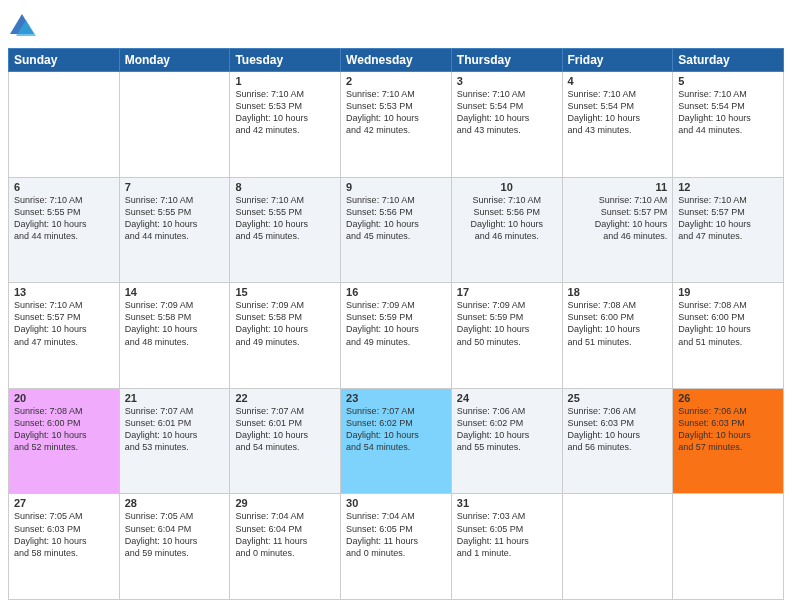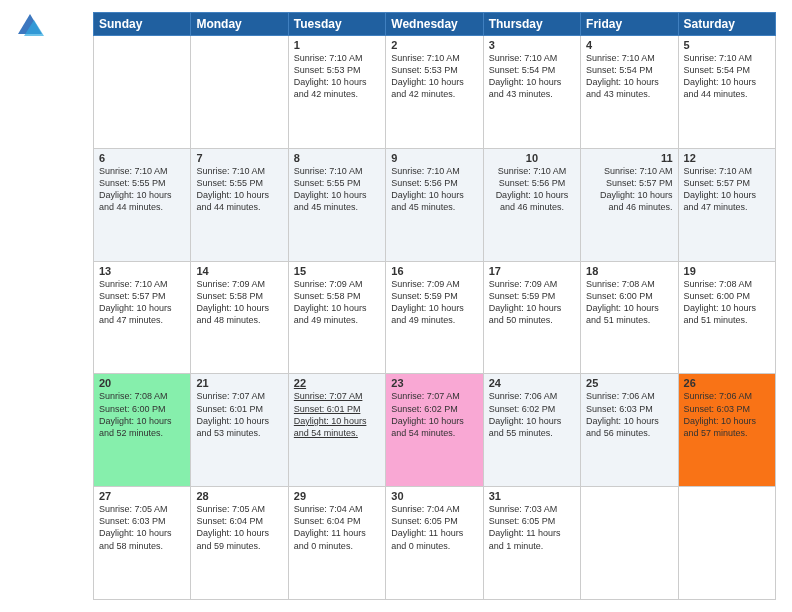--- a/index.html
+++ b/index.html
@@ -6,24 +6,23 @@
     body {
       font-family: Arial, sans-serif;
       background: #fff;
       width: 792px;
       height: 612px;
       overflow: hidden;
     }
     .page {
       width: 792px;
       height: 612px;
-      padding: 12px 16px;
+      padding: 12px 8px;
       display: flex;
-      flex-direction: row;
-      gap: 45px;
+      flex-direction: column;
     }
     .header {
       display: flex;
       justify-content: space-between;
       align-items: flex-start;
       margin-bottom: 8px;
     }
     .logo {
       display: flex;
       align-items: center;
@@ -274,42 +273,42 @@
           </td>
           <td>
             <span class="day-num">19</span>
             <div class="cell-text" style="white-space: pre-line;">Sunrise: 7:08 AM
 Sunset: 6:00 PM
 Daylight: 10 hours
 and 51 minutes.</div>
           </td>
         </tr>
         <tr>
-          <td style="background: #86efac;">
+          <td style="background: #f0abfc;">
             <span class="day-num">20</span>
             <div class="cell-text" style="white-space: pre-line;">Sunrise: 7:08 AM
 Sunset: 6:00 PM
 Daylight: 10 hours
 and 52 minutes.</div>
           </td>
           <td style="background: rgb(240, 244, 248);">
             <span class="day-num">21</span>
             <div class="cell-text" style="white-space: pre-line;">Sunrise: 7:07 AM
 Sunset: 6:01 PM
 Daylight: 10 hours
 and 53 minutes.</div>
           </td>
-          <td style="background: rgb(240, 244, 248); text-decoration: underline;">
+          <td style="background: rgb(240, 244, 248);">
             <span class="day-num">22</span>
             <div class="cell-text" style="white-space: pre-line;">Sunrise: 7:07 AM
 Sunset: 6:01 PM
 Daylight: 10 hours
 and 54 minutes.</div>
           </td>
-          <td style="background: #f9a8d4;">
+          <td style="background: #7dd3fc;">
             <span class="day-num">23</span>
             <div class="cell-text" style="white-space: pre-line;">Sunrise: 7:07 AM
 Sunset: 6:02 PM
 Daylight: 10 hours
 and 54 minutes.</div>
           </td>
           <td style="background: rgb(240, 244, 248);">
             <span class="day-num">24</span>
             <div class="cell-text" style="white-space: pre-line;">Sunrise: 7:06 AM
 Sunset: 6:02 PM

